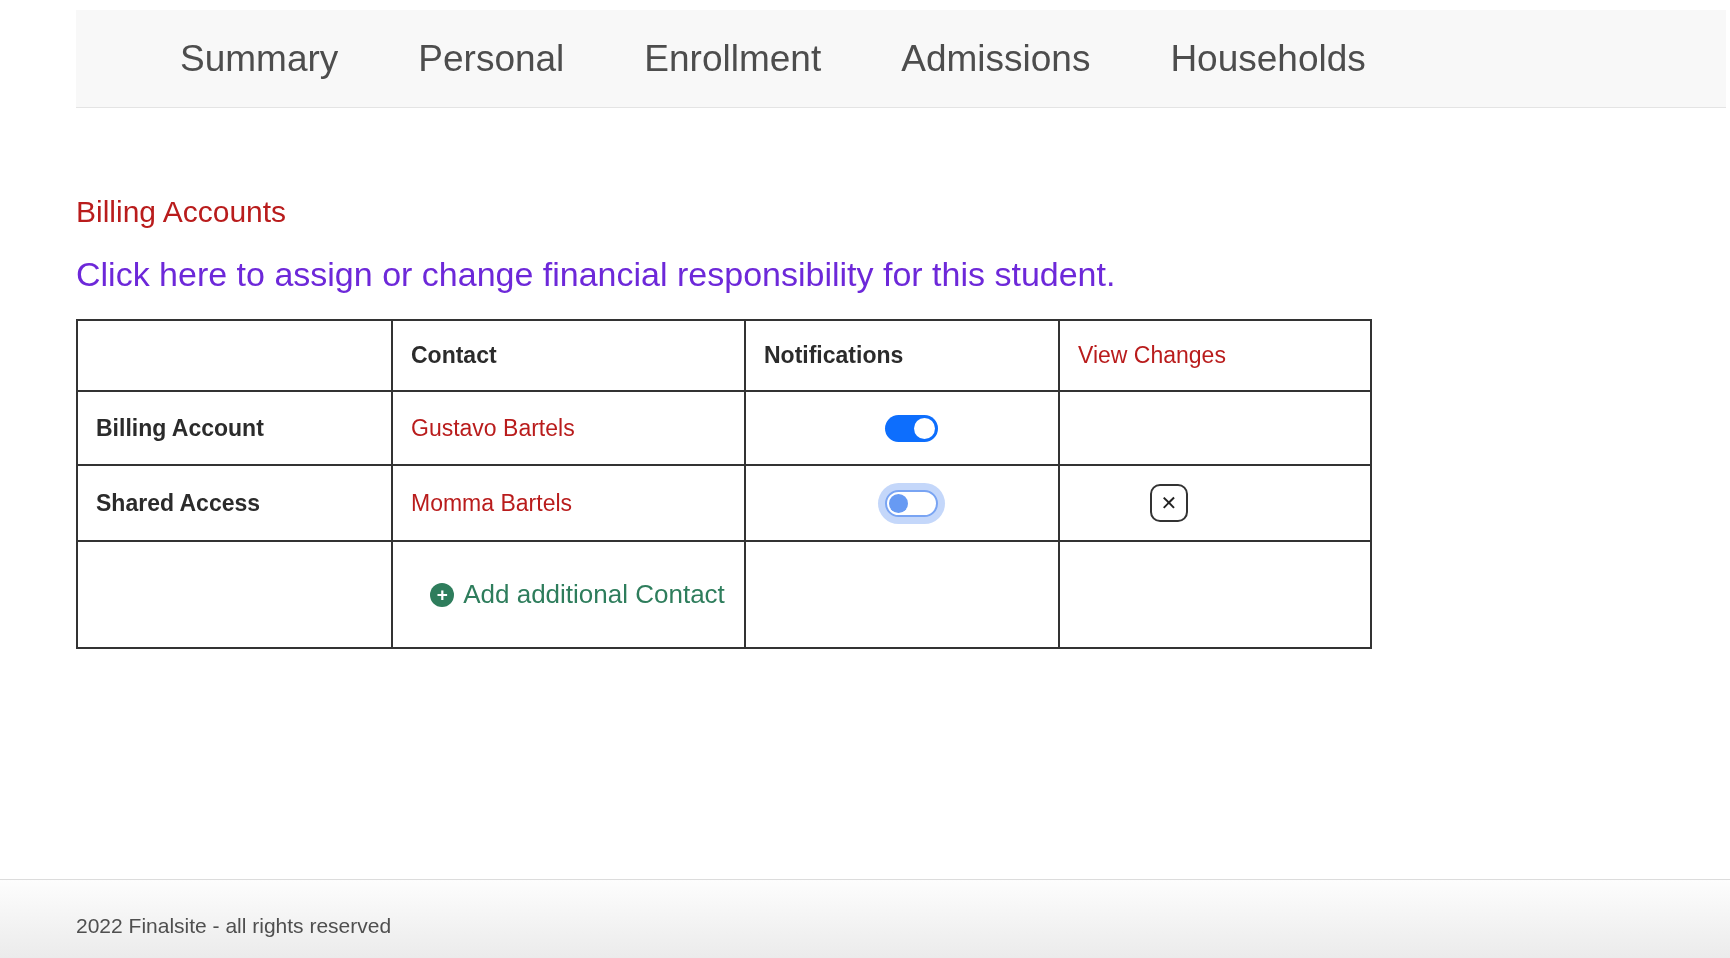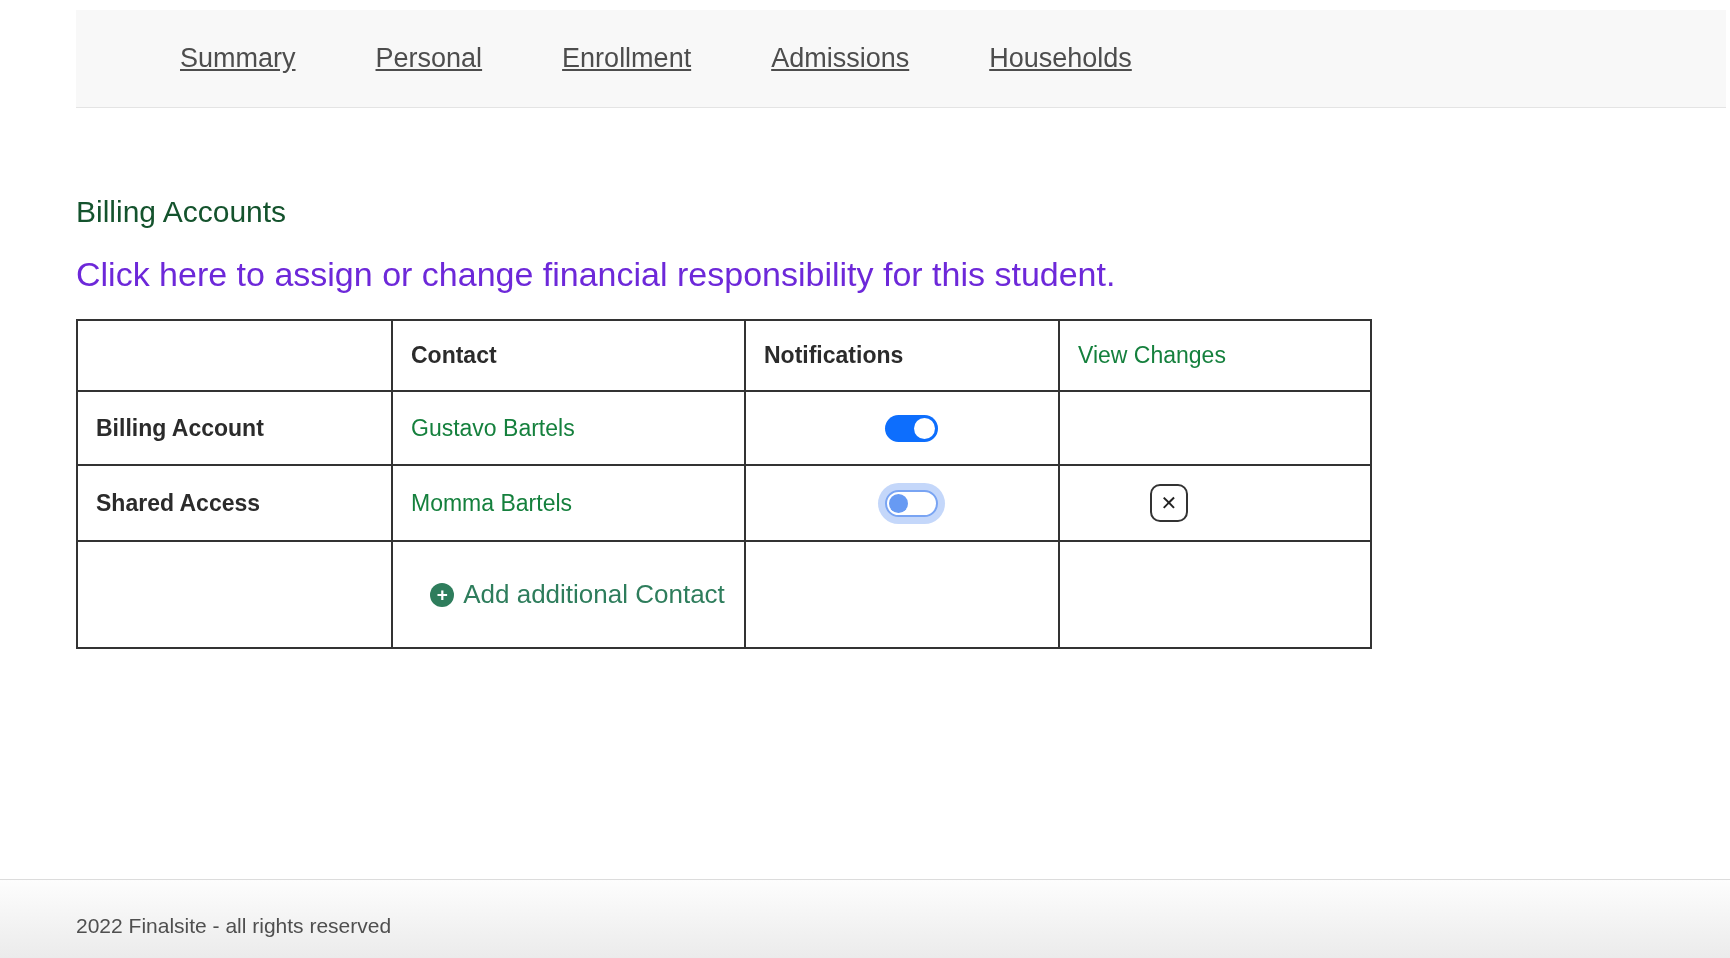--- a/index.html
+++ b/index.html
@@ -7,47 +7,47 @@
               font-family:"Liberation Sans", sans-serif; }
   body { position:relative; }
 
   
   .tabstrip {
     position:absolute; left:76px; top:10px; width:1650px; height:98px;
     background:#f8f8f8; border-bottom:1px solid #e4e4e4;
     display:flex; align-items:stretch; padding-left:104px; gap:80px;
   }
   .tab {
-    display:flex; align-items:center; font-size:27px; color:#4d4d4d;
-    position:relative; white-space:nowrap; cursor:pointer;text-decoration:underline;
+    display:flex; align-items:center; font-size:37px; color:#4d4d4d;
+    position:relative; white-space:nowrap; cursor:pointer;
   }
   .tab.active { color:#1d7492; font-weight:bold; }
   .notch {
     position:absolute; left:50%; bottom:-12px; width:22px; height:22px;
     background:#ffffff; border-top:1px solid #dddddd; border-left:1px solid #dddddd;
     transform:translateX(-50%) rotate(45deg);
   }
 
   
   .content { position:absolute; left:76px; top:108px; }
-  .section-heading { font-size:30px; font-weight:400; color:#14532d; margin-top:87px; }
+  .section-heading { font-size:30px; font-weight:400; color:#b91c1c; margin-top:87px; }
   .assign-link { display:inline-block; margin-top:26px; font-size:34px; color:#6d28d9;
                  text-decoration:none; cursor:pointer; }
   .account-heading { font-size:31px; font-weight:400; color:#266f87; margin-top:42px; }
 
   
   table.billing { margin-top:25px; border-collapse:collapse; table-layout:fixed; }
   table.billing td { border:2px solid #333333; vertical-align:middle;
                      padding-left:18px; font-size:23px; color:#2b2b2b; overflow:hidden; }
   tr.hdr td { height:71px; }
   tr.r1 td { height:74px; }
   tr.r2 td { height:76px; }
   tr.r3 td { height:107px; }
   .bold { font-weight:bold; }
-  .teal-link { color:#15803d; text-decoration:none; cursor:pointer; }
+  .teal-link { color:#b91c1c; text-decoration:none; cursor:pointer; }
   td.center-cell { text-align:center; padding-left:0; }
 
   
   .switch { position:relative; display:inline-block; width:53px; height:27px;
             border-radius:14px; vertical-align:middle; cursor:pointer; }
   .switch.on { background:#0d6efd; }
   .switch.on .knob { position:absolute; top:3px; right:3px; width:21px; height:21px;
                      border-radius:50%; background:#ffffff; }
   .switch.off { background:#ffffff; border:2px solid #79a4f3;
                 box-shadow:0 0 0 7px #c4d7fa; }

